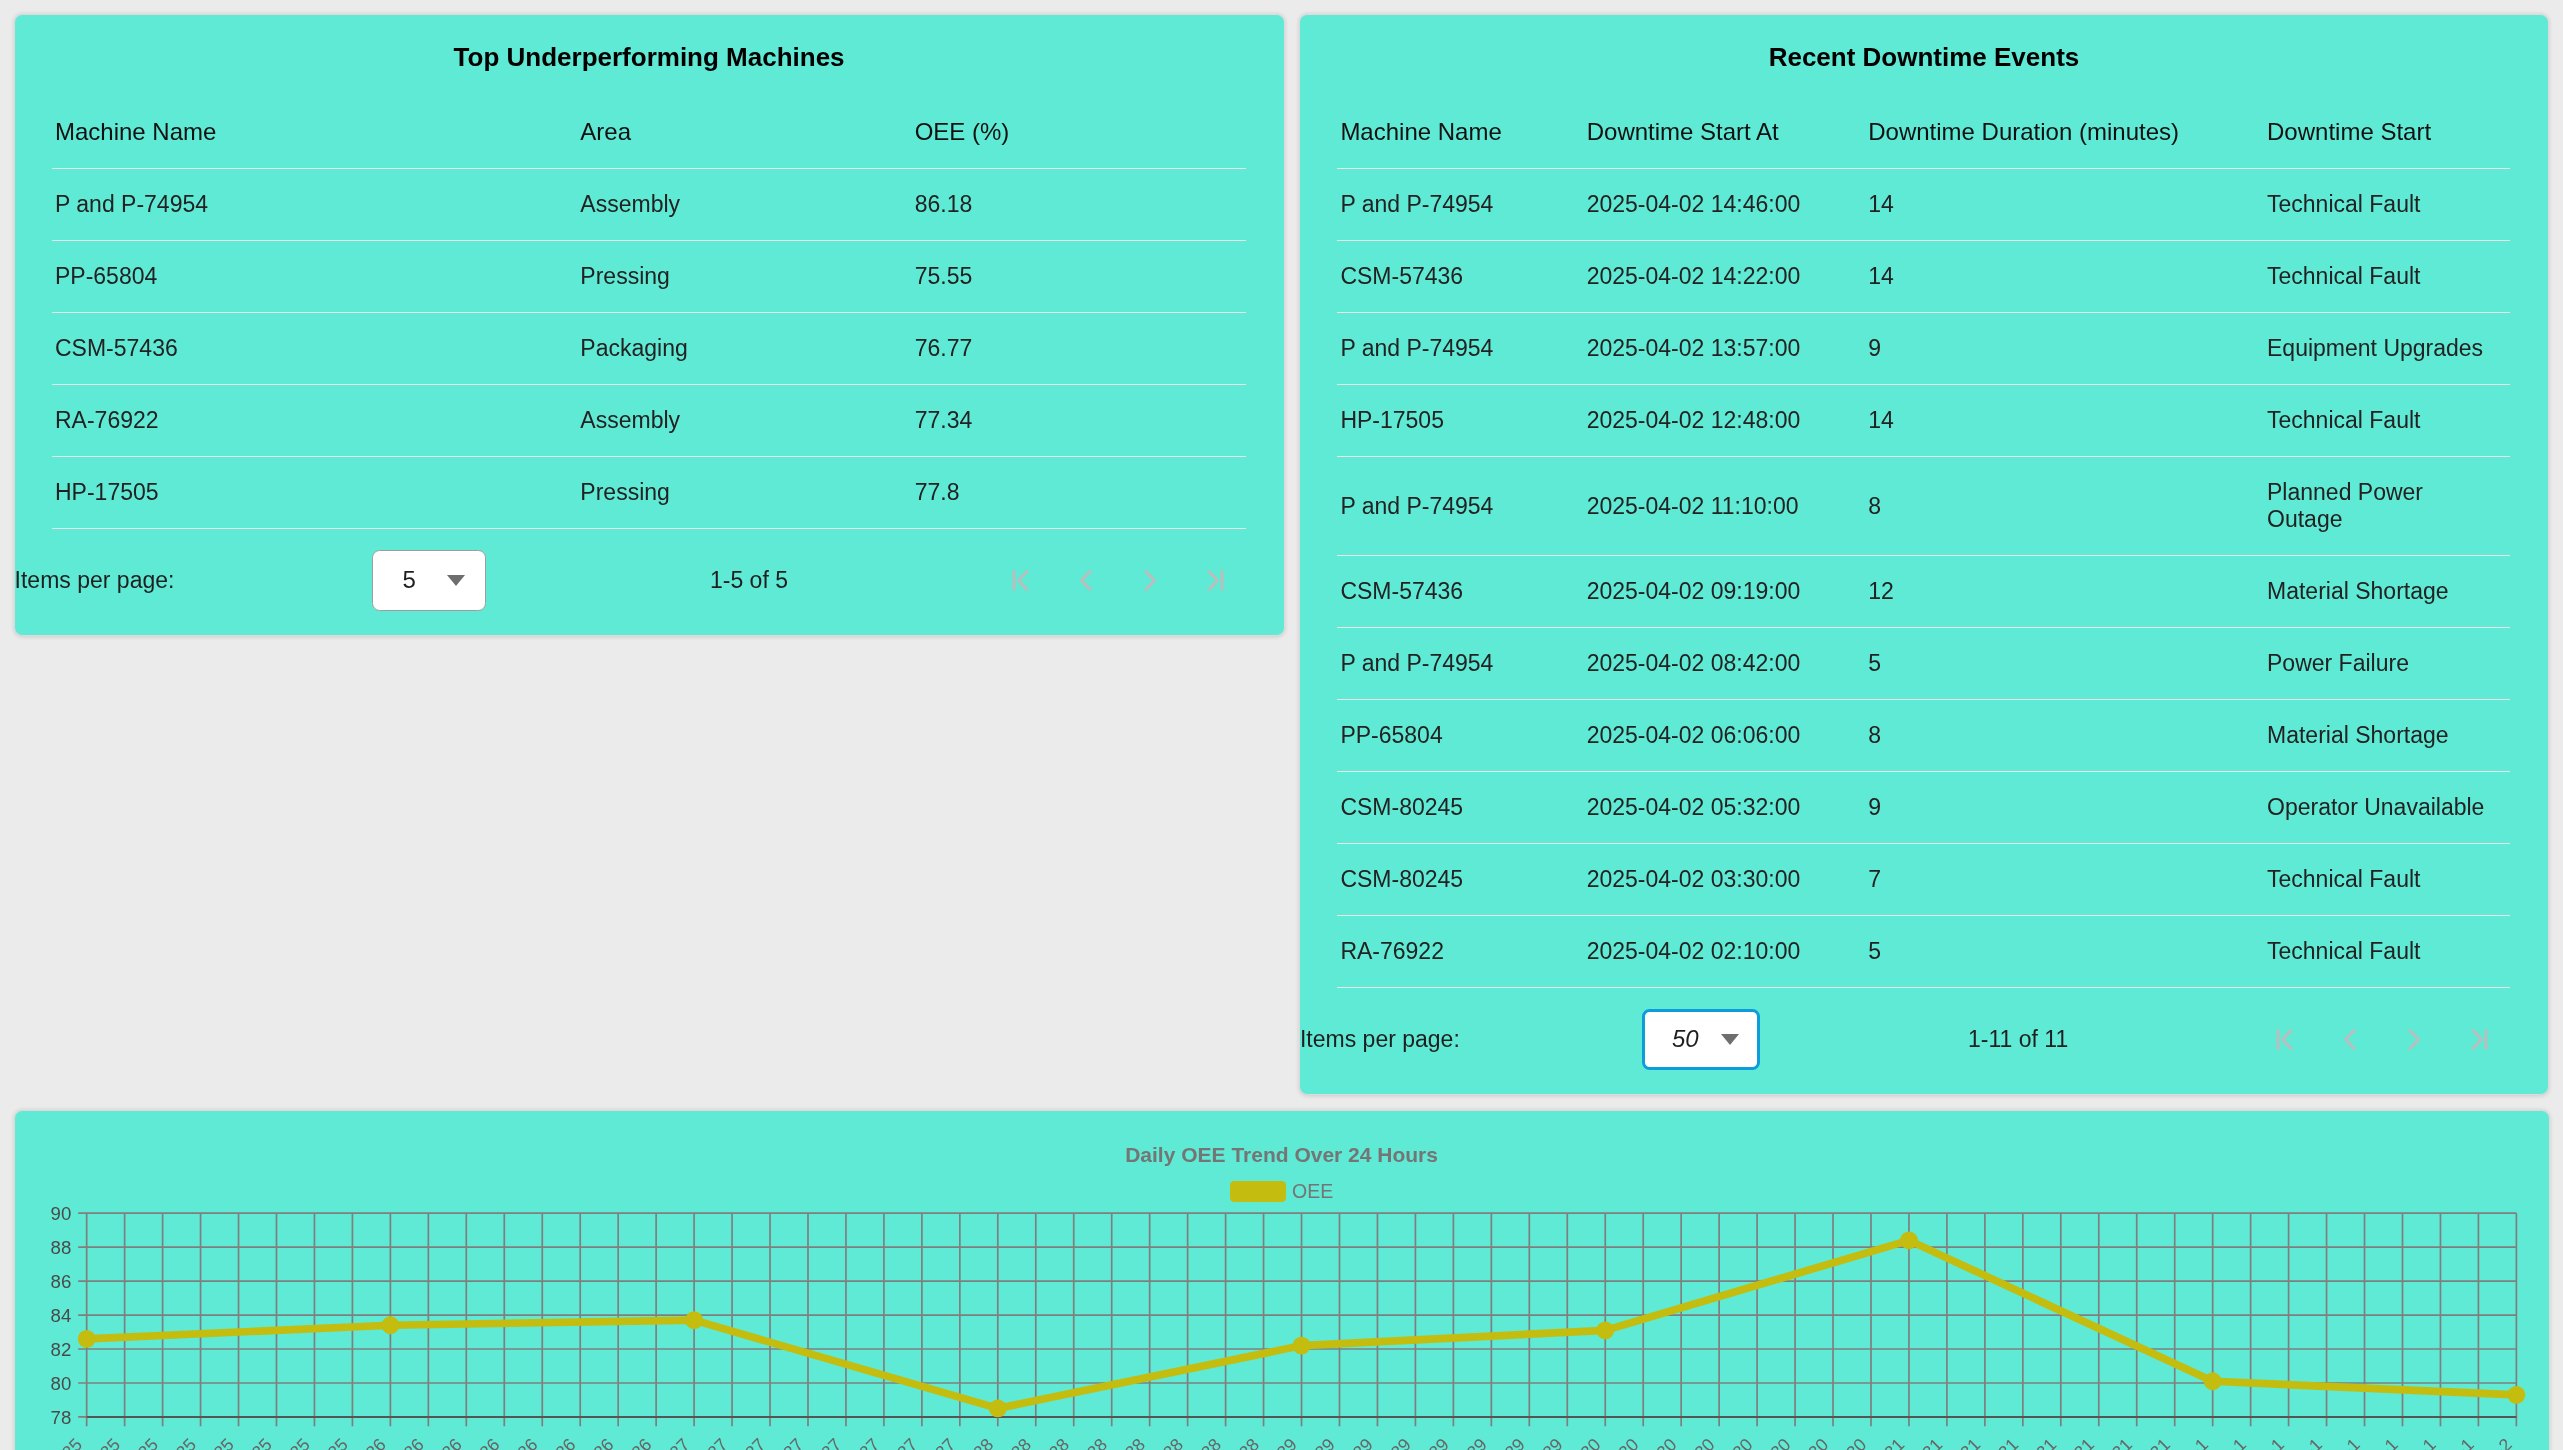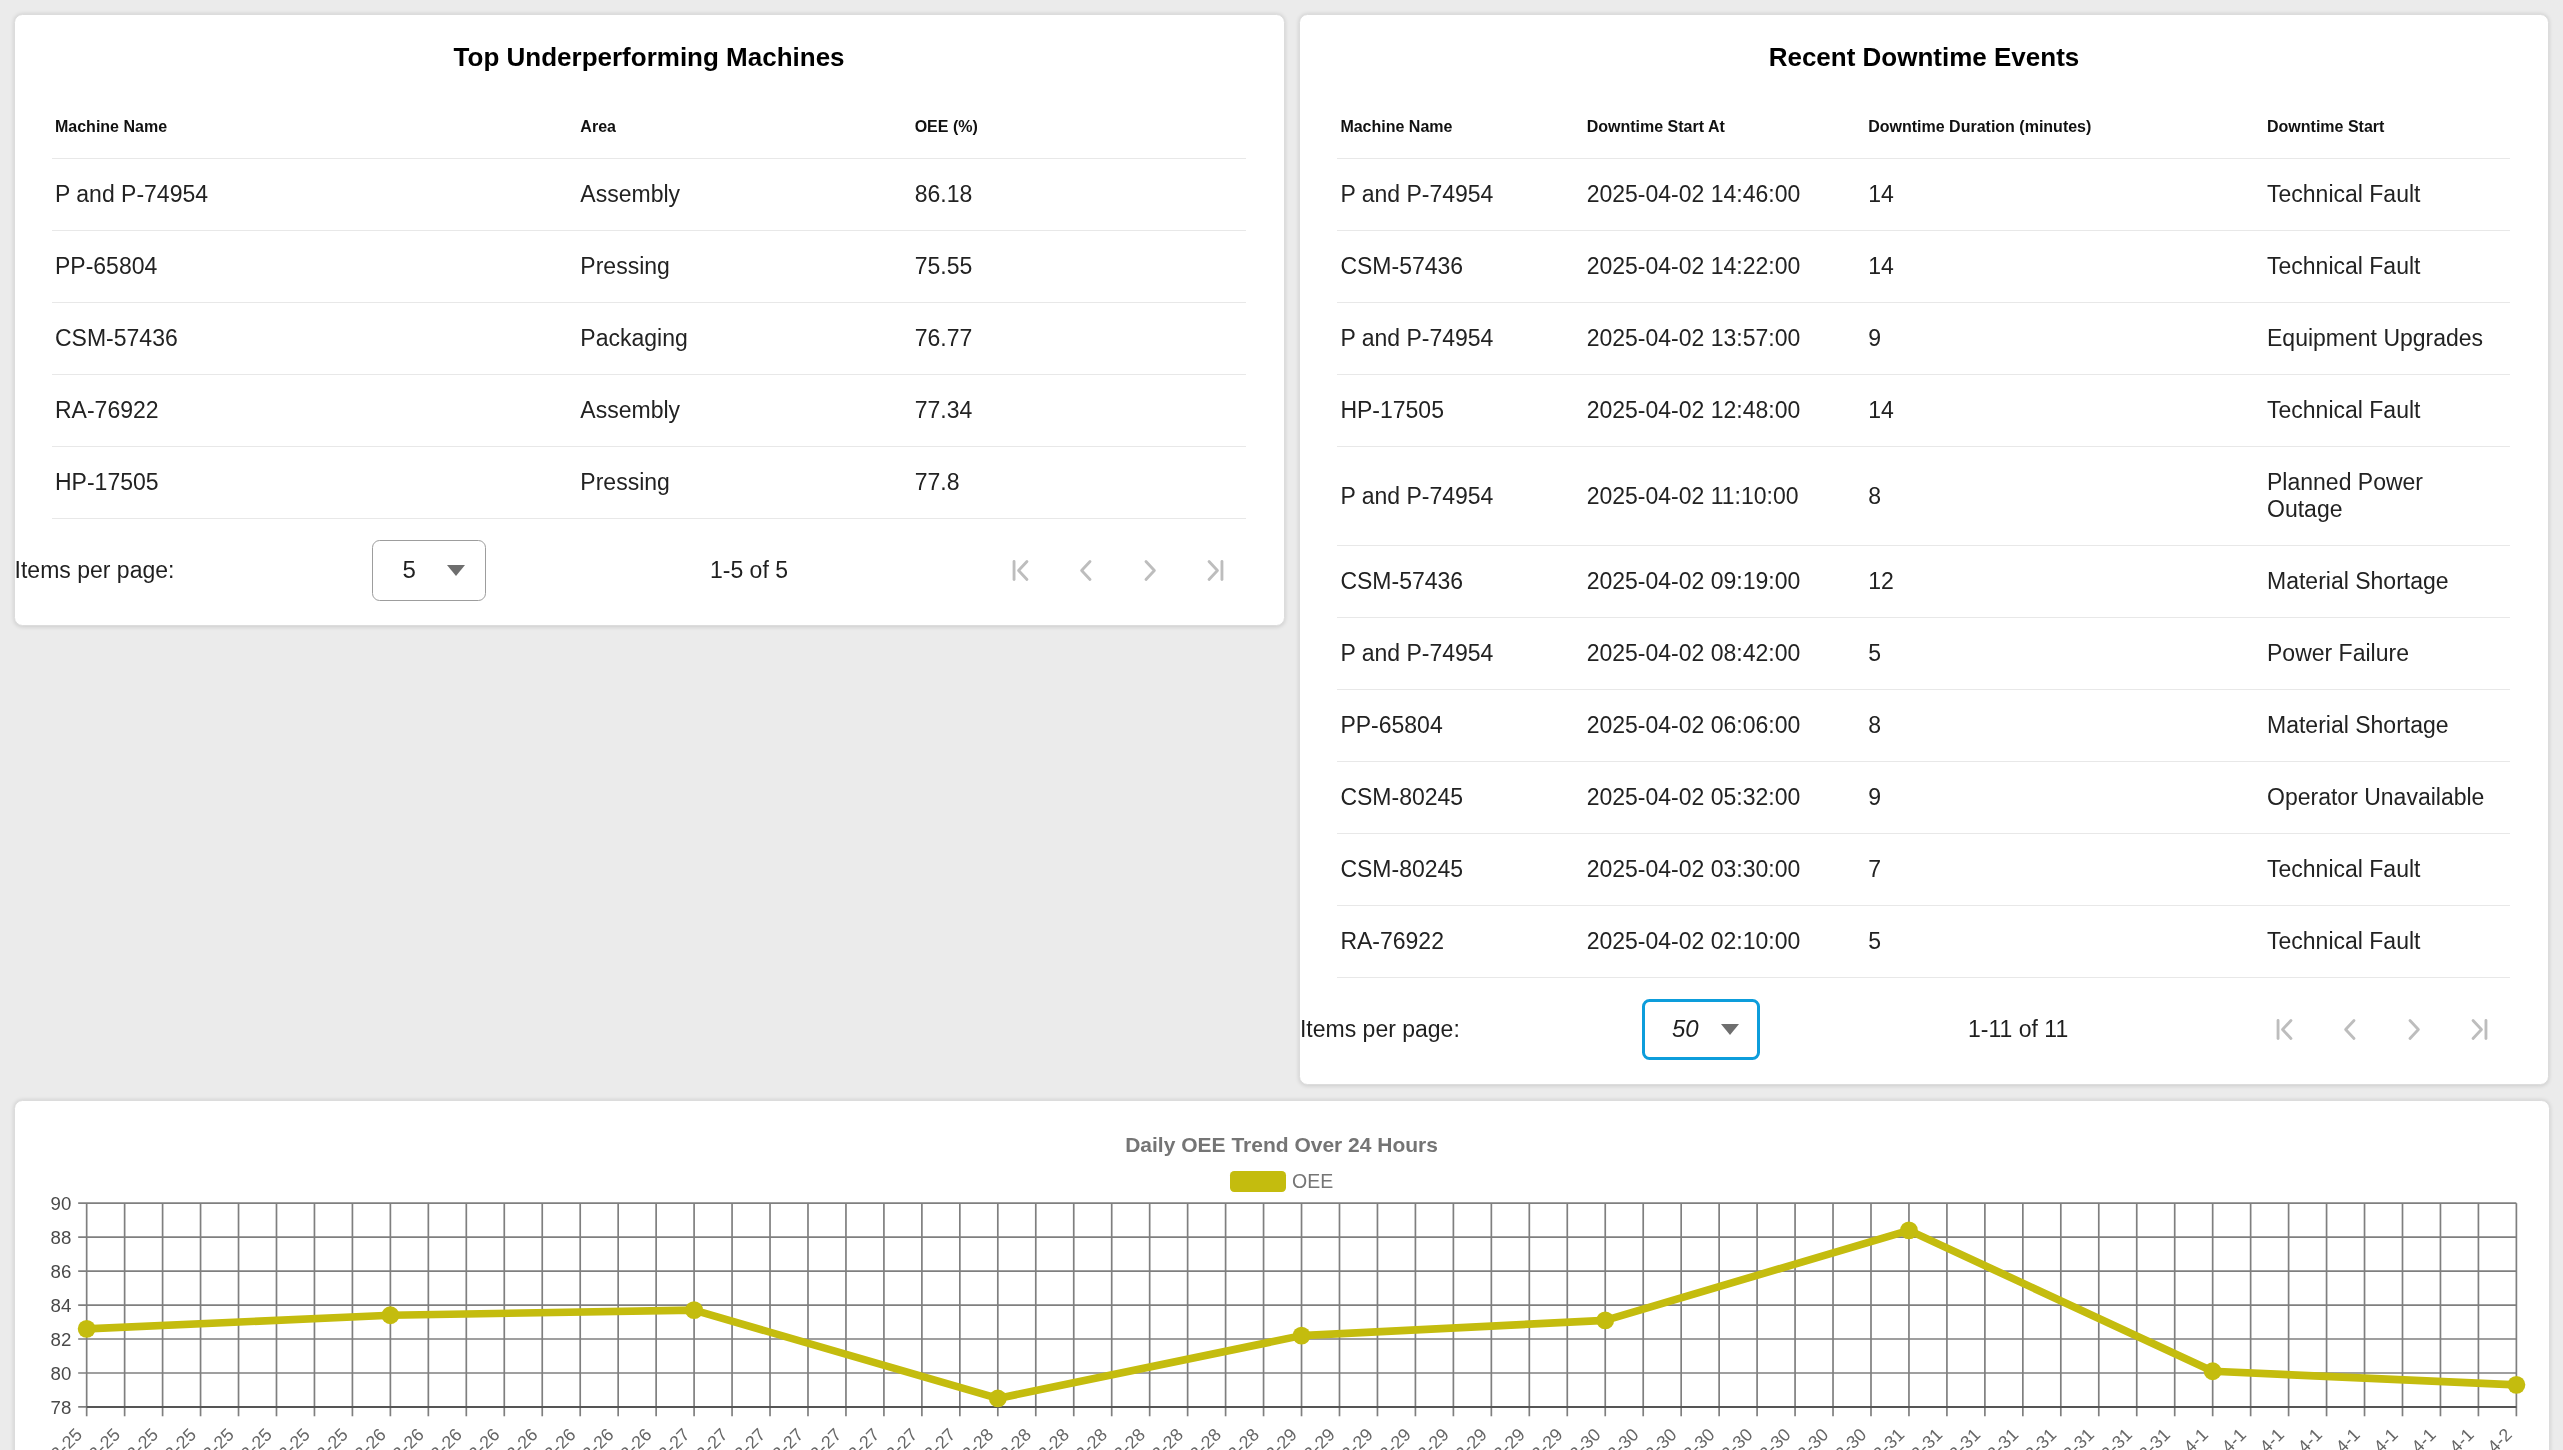--- a/index.html
+++ b/index.html
@@ -6,40 +6,40 @@
   body {
     width:2563px; height:1451px;
     background:#ebebeb;
     font-family:"Liberation Sans","DejaVu Sans",sans-serif;
     color:#212121;
     overflow:hidden;
   }
   .page { padding:13.6px; box-sizing:border-box; }
   .top-row { display:flex; gap:14.4px; align-items:flex-start; }
   .card {
-    background:#ffffff;
+    background:#5eead4;
     border:0.8px solid #dcdcdc;
     border-radius:8.5px;
     box-shadow:0 0.8px 4.2px rgba(0,0,0,.14);
     box-sizing:border-box;
   }
   .card-left  { width:1271px; }
   .card-right { width:1250px; }
   .card-chart { margin-top:15.3px; width:2536px; }
 
   .card-title {
     text-align:center;
     font-size:26px; font-weight:bold; color:#000;
     margin:27px 0 32px;
   }
 
   table { border-collapse:collapse; table-layout:fixed; width:calc(100% - 75px); margin:0 37px; }
   thead tr, tbody tr { border-bottom:1.7px solid #e8e8e8; }
   th {
-    font-size:16px; font-weight:bold; color:#111;
+    font-size:24px; font-weight:normal; color:#111;
     text-align:left; padding:13.6px 6.8px 22px 3.4px;
   }
   td { font-size:23px; color:#222; padding:22px 6.8px 22px 3.4px; }
 
   .paginator {
     display:flex; align-items:center; justify-content:space-between;
     padding:20.4px 53px 24px 0;
     font-size:23px; color:#1f1f1f;
   }
   .pg-label { margin-right:20.4px; }

